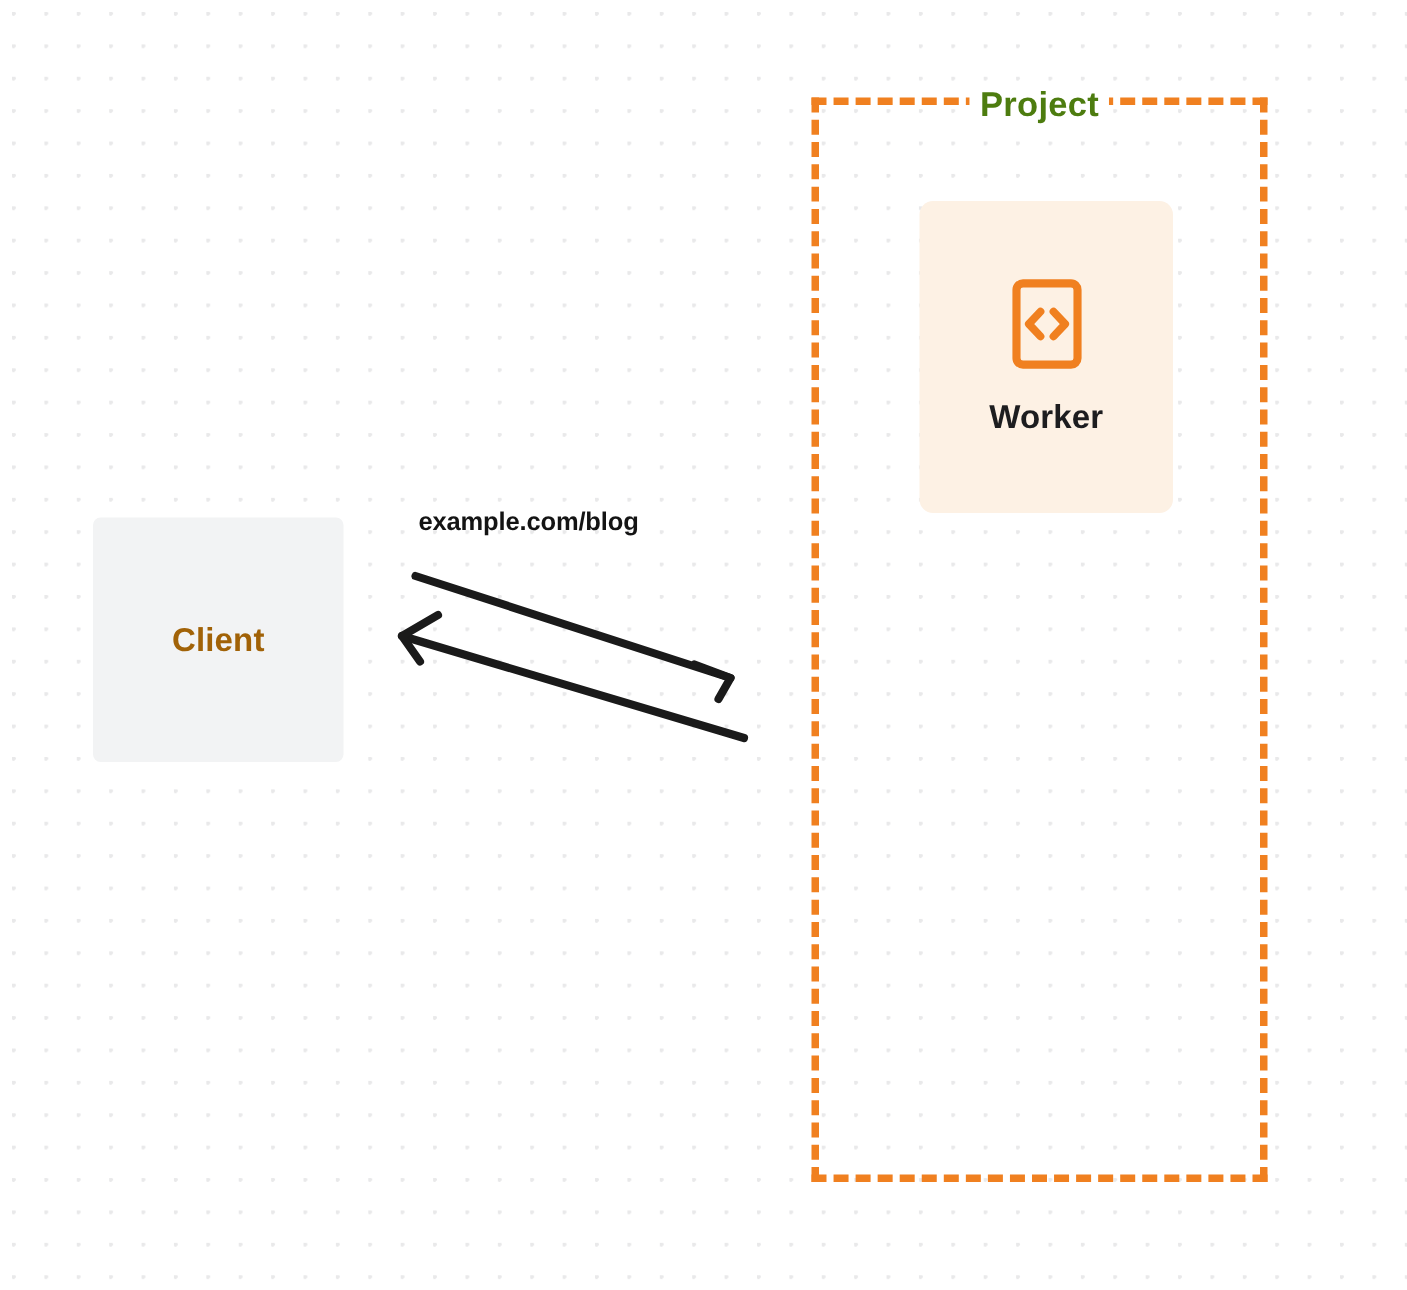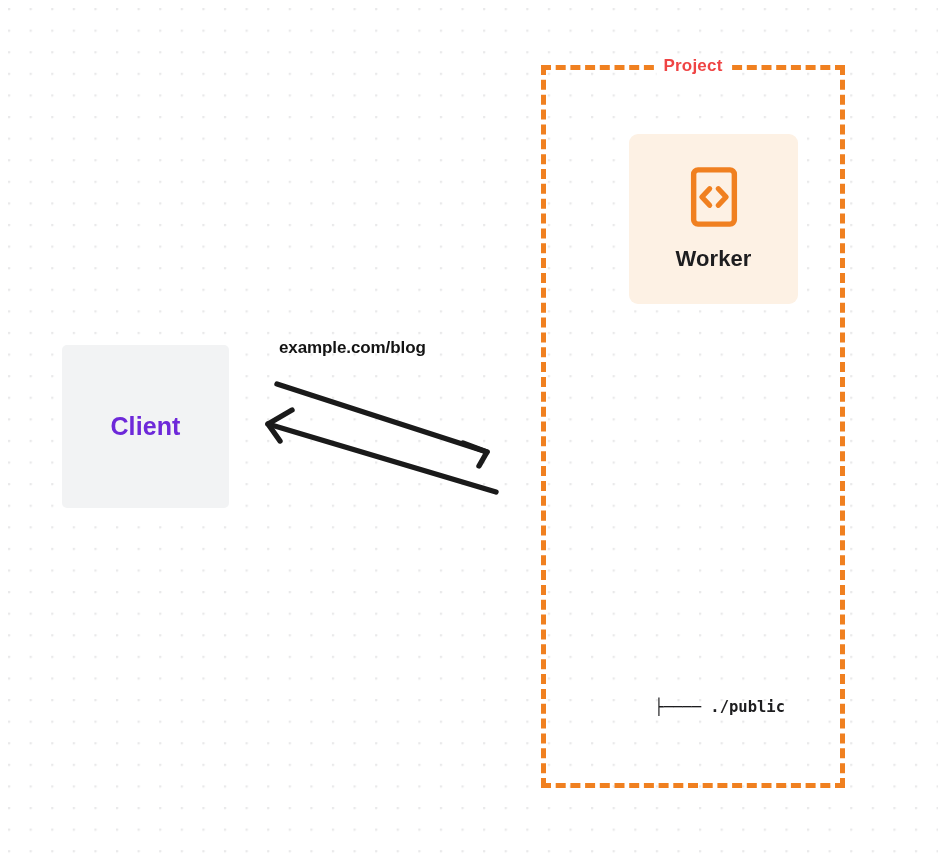--- a/index.html
+++ b/index.html
@@ -33,23 +33,23 @@
     top: 345px;
     width: 167px;
     height: 163px;
     background: #f2f3f4;
     border-radius: 5px;
     display: flex;
     align-items: center;
     justify-content: center;
   }
   #client-node .node-label {
-    font-size: 25px;
+    font-size: 22px;
     font-weight: 700;
-    color: #6d28d9;
+    color: #a16207;
     letter-spacing: .1px;
   }
 
   
   #connector-group {
     position: absolute;
     left: 0;
     top: 0;
     width: 938px;
     height: 860px;
@@ -77,42 +77,42 @@
     box-sizing: border-box;
     border: 5px dashed #f08020;
   }
   #project-title {
     position: absolute;
     left: 50%;
     top: -14px;
     transform: translateX(-50%);
     background: #ffffff;
     padding: 0 7px;
-    font-size: 17px;
+    font-size: 23px;
     font-weight: 700;
-    color: #ef4444;
+    color: #4d7c0f;
     white-space: nowrap;
     letter-spacing: .2px;
   }
 
   
   .service-card {
     position: absolute;
     width: 169px;
     background: #fdf1e4;
     border-radius: 9px;
     display: flex;
     flex-direction: column;
     align-items: center;
     justify-content: center;
   }
   #worker-card {
-    left: 83px;
+    left: 67px;
     top: 64px;
-    height: 170px;
+    height: 208px;
   }
   #assets-card {
     left: 71px;
     top: 417px;
     height: 170px;
   }
   .service-icon {
     width: 62px;
     height: 62px;
     display: block;
@@ -175,18 +175,17 @@
       <svg class="service-icon" viewBox="0 0 64 64" xmlns="http://www.w3.org/2000/svg">
         <rect x="11" y="4" width="42" height="56" rx="4.5" ry="4.5" fill="none" stroke="#F08020" stroke-width="5.6"></rect>
         <path d="M 27.5 23.5 L 19.5 32 L 27.5 40.5" fill="none" stroke="#F08020" stroke-width="5.4" stroke-linecap="round" stroke-linejoin="round"></path>
         <path d="M 36.5 23.5 L 44.5 32 L 36.5 40.5" fill="none" stroke="#F08020" stroke-width="5.4" stroke-linecap="round" stroke-linejoin="round"></path>
       </svg>
       <span class="service-name">Worker</span>
     </div>
 
 
     <div id="file-tree">
-      <span class="tree-row">├──── ./public</span>
       
     </div>
 
   </div>
 </div>
 
 </body></html>

